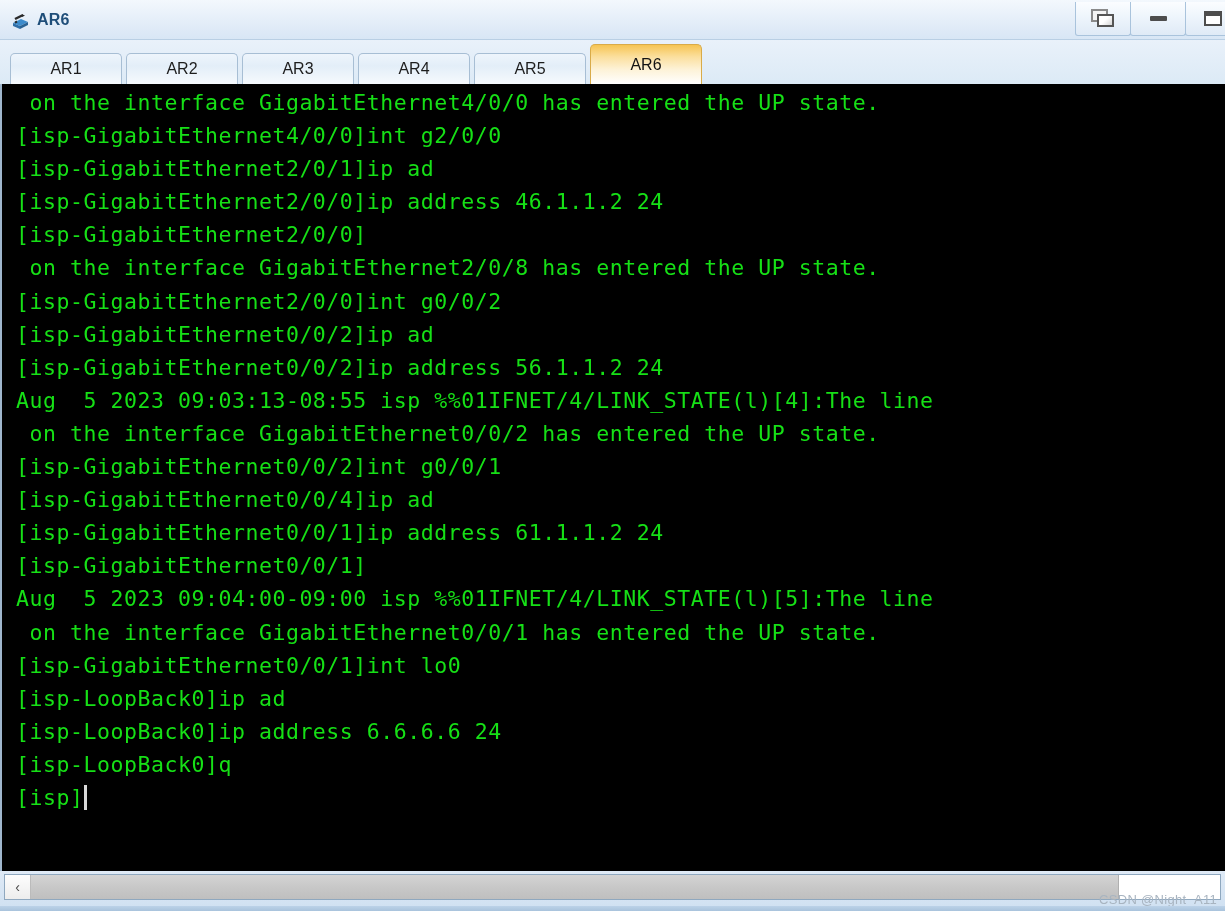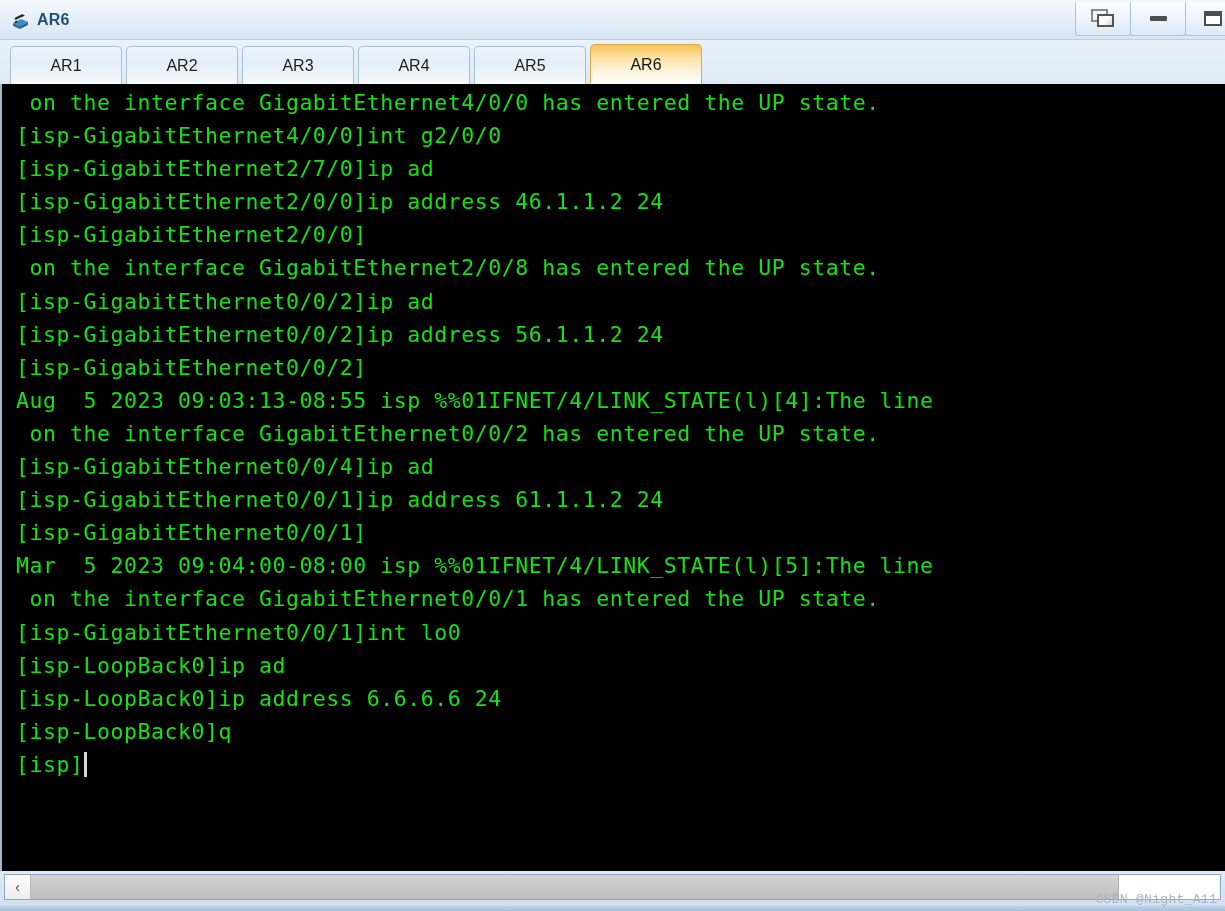--- a/index.html
+++ b/index.html
@@ -116,21 +116,21 @@
     position: relative;
     height: 44px;
     padding: 0 0 0 10px;
     display: flex;
     align-items: flex-end;
     background: linear-gradient(to bottom, #e9f1fa 0%, #dceaf6 100%);
     box-sizing: border-box;
   }
   .tab {
     min-width: 112px;
-    height: 38px;
+    height: 31px;
     margin-right: 4px;
     display: flex;
     align-items: center;
     justify-content: center;
     font-size: 16px;
     color: #1d1d1d;
     border: 1px solid #a7bed4;
     border-bottom: none;
     border-radius: 5px 5px 0 0;
     background: linear-gradient(to bottom, #eef5fc 0%, #e3eef8 40%, #f6fafd 100%);
@@ -225,21 +225,21 @@
     width: 1087px;
     background: linear-gradient(to bottom, #d4d4d4 0%, #c8c8c8 50%, #bfbfbf 100%);
     border-right: 1px solid #b0b0b0;
   }
   #watermark {
     position: absolute;
     right: 8px;
     bottom: 4px;
     font-size: 13px;
     color: #a8b4c0;
-    font-family: Liberation Mono, monospace;
+    font-family: Liberation Sans, sans-serif;
     letter-spacing: 0.3px;
     pointer-events: none;
     white-space: nowrap;
   }
   #bottom-edge {
     position: absolute;
     left: 0; right: 0; bottom: 0;
     height: 5px;
     background: linear-gradient(to bottom, #bcd2e8 0%, #a9c3dc 100%);
   }
@@ -296,33 +296,34 @@
       </div>
     <div class="tab active">
         <span>AR6</span>
       </div>
   </div>
 
   <div id="terminal-wrap">
     <div id="terminal">
       <div class="tline"> on the interface GigabitEthernet4/0/0 has entered the UP state.</div>
       <div class="tline">[isp-GigabitEthernet4/0/0]int g2/0/0</div>
-      <div class="tline">[isp-GigabitEthernet2/7/0]ip ad</div>
+      <div class="tline">[isp-GigabitEthernet2/0/1]ip ad</div>
       <div class="tline">[isp-GigabitEthernet2/0/0]ip address 46.1.1.2 24</div>
       <div class="tline">[isp-GigabitEthernet2/0/0]</div>
       <div class="tline"> on the interface GigabitEthernet2/0/8 has entered the UP state.</div>
+      <div class="tline">[isp-GigabitEthernet2/0/0]int g0/0/2</div>
       <div class="tline">[isp-GigabitEthernet0/0/2]ip ad</div>
       <div class="tline">[isp-GigabitEthernet0/0/2]ip address 56.1.1.2 24</div>
-      <div class="tline">[isp-GigabitEthernet0/0/2]</div>
       <div class="tline">Aug  5 2023 09:03:13-08:55 isp %%01IFNET/4/LINK_STATE(l)[4]:The line</div>
       <div class="tline"> on the interface GigabitEthernet0/0/2 has entered the UP state.</div>
+      <div class="tline">[isp-GigabitEthernet0/0/2]int g0/0/1</div>
       <div class="tline">[isp-GigabitEthernet0/0/4]ip ad</div>
       <div class="tline">[isp-GigabitEthernet0/0/1]ip address 61.1.1.2 24</div>
       <div class="tline">[isp-GigabitEthernet0/0/1]</div>
-      <div class="tline">Mar  5 2023 09:04:00-08:00 isp %%01IFNET/4/LINK_STATE(l)[5]:The line</div>
+      <div class="tline">Aug  5 2023 09:04:00-09:00 isp %%01IFNET/4/LINK_STATE(l)[5]:The line</div>
       <div class="tline"> on the interface GigabitEthernet0/0/1 has entered the UP state.</div>
       <div class="tline">[isp-GigabitEthernet0/0/1]int lo0</div>
       <div class="tline">[isp-LoopBack0]ip ad</div>
       <div class="tline">[isp-LoopBack0]ip address 6.6.6.6 24</div>
       <div class="tline">[isp-LoopBack0]q</div>
       <div class="tline"><span>[isp]</span><span class="cursor"></span></div>
     </div>
   </div>
 
   <div id="bottombar">

